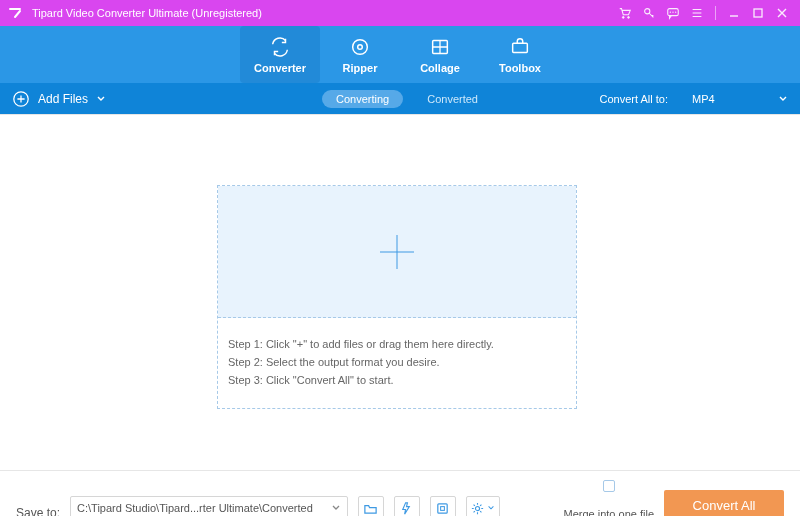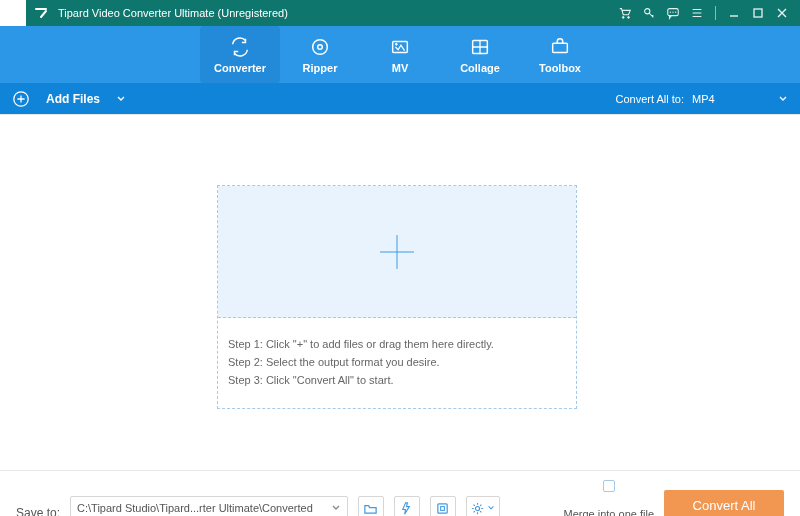--- a/index.html
+++ b/index.html
@@ -1,26 +1,25 @@
 <!DOCTYPE html>
 <html><head>
 <meta charset="utf-8">
 <style>
   * { box-sizing: border-box; margin: 0; padding: 0; font-family: "Segoe UI", Arial, sans-serif; }
   html, body { width: 800px; height: 516px; overflow: hidden; background: #fff; }
 
   .titlebar {
     height: 26px;
-    background: #0f766e;
+    background: #d946ef;
     display: flex;
     align-items: center;
     color: #fff;
     font-size: 11px;
     padding: 0 6px;
-    margin-left: 26px;
   }
   .logo-t {
     width: 18px; height: 18px; margin-right: 8px;
     display: flex; align-items: center; justify-content: center;
   }
   .titlebar .spacer { flex: 1; }
   .tb-icon { width: 24px; height: 22px; display: flex; align-items: center; justify-content: center; cursor: pointer; opacity: .9; }
   .tb-icon svg { stroke: #fff; fill: none; }
   .tb-sep { width: 1px; height: 14px; background: rgba(255,255,255,.5); margin: 0 6px; }
 
@@ -43,29 +42,29 @@
 
   .subbar {
     height: 31px;
     background: #0f84d8;
     display: flex;
     align-items: center;
     padding: 0 12px;
     color: #fff;
     font-size: 12px;
   }
-  .add-btn { display: flex; align-items: center; gap: 16px; cursor: pointer; font-weight: bold; }
+  .add-btn { display: flex; align-items: center; gap: 8px; cursor: pointer; }
   .add-btn svg { stroke: #fff; fill: none; }
   .pill-group { position: absolute; left: 50%; transform: translateX(-50%); display: flex; align-items: center; }
   .pill {
     background: #56a9e8; color: #fff; font-size: 11px;
     padding: 3px 14px; border-radius: 10px; cursor: pointer;
   }
   .pill-plain { color: #cde8fb; font-size: 11px; margin-left: 24px; cursor: pointer; }
-  .outfmt { margin-left: auto; display: flex; align-items: flex-end; gap: 8px; font-size: 11px; }
+  .outfmt { margin-left: auto; display: flex; align-items: flex-end; gap: 24px; font-size: 11px; }
   .outfmt-sel { width: 96px; display: flex; align-items: center; justify-content: space-between; cursor: pointer; }
 
   .workspace {
     position: relative;
     height: 356px;
     background: #fff;
     border-top: 1px solid #e6e6e6;
   }
   .dropbox {
     position: absolute;
@@ -190,28 +189,20 @@
   </div>
   <div class="tab">
     <svg width="22" height="22" viewBox="0 0 24 24">
         <circle cx="12" cy="12" r="8" stroke-width="1.6"></circle>
         <circle cx="12" cy="12" r="2.5" stroke-width="1.6"></circle>
       </svg>
     <span>Ripper</span>
   </div>
   <div class="tab">
     <svg width="22" height="22" viewBox="0 0 24 24">
-        <rect x="4" y="6" width="16" height="12" rx="1" stroke-width="1.6"></rect>
-        <path d="M7 12l3 3 3-5 4 6" stroke-width="1.4"></path>
-        <circle cx="8" cy="9" r="1" fill="#fff"></circle>
-      </svg>
-    <span>MV</span>
-  </div>
-  <div class="tab">
-    <svg width="22" height="22" viewBox="0 0 24 24">
         <rect x="4" y="5" width="16" height="14" rx="1" stroke-width="1.6"></rect>
         <path d="M12 5v14M4 12h16" stroke-width="1.4"></path>
       </svg>
     <span>Collage</span>
   </div>
   <div class="tab">
     <svg width="22" height="22" viewBox="0 0 24 24">
         <rect x="4" y="8" width="16" height="10" rx="1" stroke-width="1.6"></rect>
         <path d="M9 8V6a3 3 0 0 1 6 0v2" stroke-width="1.6"></path>
       </svg>
@@ -222,20 +213,24 @@
 <div class="subbar" style="position:relative;">
   <div class="add-btn">
     <svg width="18" height="18" viewBox="0 0 20 20">
         <circle cx="10" cy="10" r="8" stroke-width="1.4"></circle>
         <path d="M10 6v8M6 10h8" stroke-width="1.4"></path>
       </svg>
     <span>Add Files</span>
     <svg width="10" height="10" viewBox="0 0 10 10">
         <path d="M2 3l3 3 3-3" stroke="#fff" stroke-width="1.4" fill="none"></path>
       </svg>
+  </div>
+  <div class="pill-group">
+    <div class="pill">Converting</div>
+    <div class="pill-plain">Converted</div>
   </div>
   <div class="outfmt">
     <span>Convert All to:</span>
     <div class="outfmt-sel">
       <span>MP4</span>
       <svg width="10" height="10" viewBox="0 0 10 10">
           <path d="M2 3l3 3 3-3" stroke="#fff" stroke-width="1.4" fill="none"></path>
         </svg>
     </div>
   </div>

